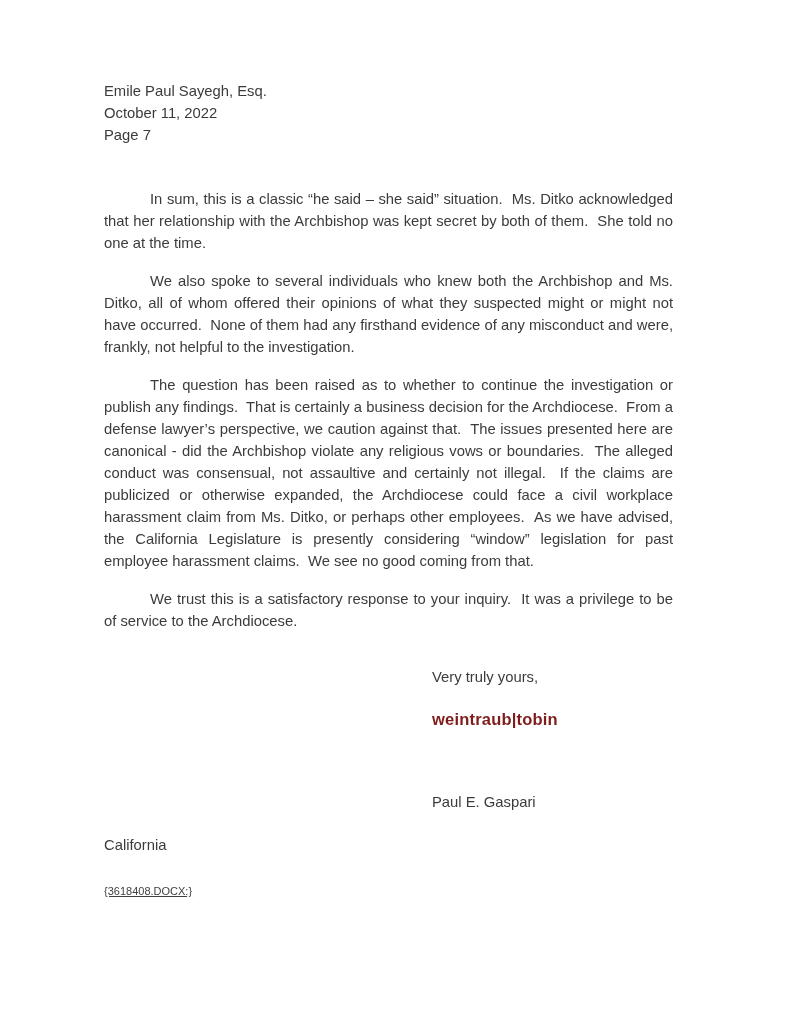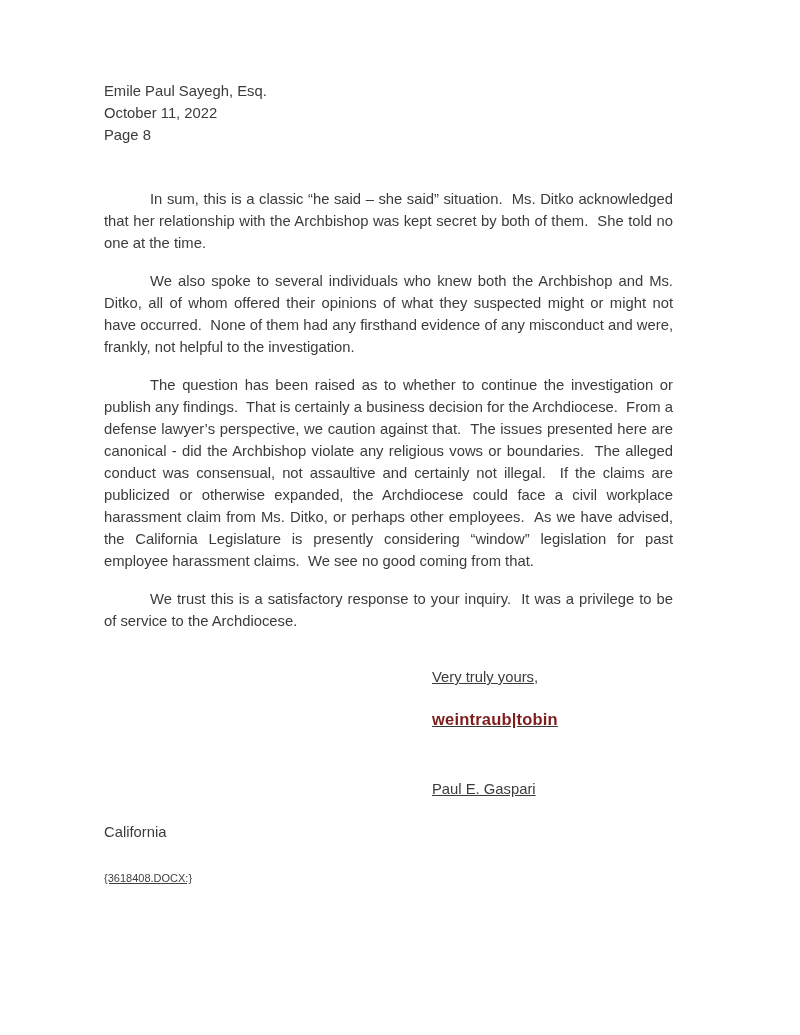--- a/index.html
+++ b/index.html
@@ -31,55 +31,54 @@
     text-align: justify;
     text-indent: 46px;
     white-space: pre-wrap;
   }
   p.para:first-of-type {
     margin-top: 0;
   }
   .closing-block {
     margin-left: 328px;
     margin-top: 34px;
-    text-decoration: underline;
   }
   .valediction {
     white-space: pre-wrap;
   }
   .firm-wordmark {
     margin-top: 20px;
     font-weight: bold;
     font-size: 16.5px;
     color: #7f1d1d;
     letter-spacing: 0.2px;
   }
   .signatory {
-    margin-top: 48px;
+    margin-top: 61px;
   }
   .ref-block {
     margin-top: 21px;
   }
   .doc-stamp {
     margin-top: 29px;
     font-size: 11px;
     line-height: 12px;
     color: #3f3f3f;
     text-decoration: underline;
   }
 </style>
 </head>
 <body>
 
 <div class="page">
 
   <div class="header-block">
     <div>Emile Paul Sayegh, Esq.</div>
     <div>October 11, 2022</div>
-    <div>Page 8</div>
+    <div>Page 7</div>
   </div>
 
   <p class="para">In sum, this is a classic “he said – she said” situation.  Ms. Ditko acknowledged that her relationship with the Archbishop was kept secret by both of them.  She told no one at the time.</p>
   <p class="para">We also spoke to several individuals who knew both the Archbishop and Ms. Ditko, all of whom offered their opinions of what they suspected might or might not have occurred.  None of them had any firsthand evidence of any misconduct and were, frankly, not helpful to the investigation.</p>
   <p class="para">The question has been raised as to whether to continue the investigation or publish any findings.  That is certainly a business decision for the Archdiocese.  From a defense lawyer’s perspective, we caution against that.  The issues presented here are canonical - did the Archbishop violate any religious vows or boundaries.  The alleged conduct was consensual, not assaultive and certainly not illegal.  If the claims are publicized or otherwise expanded, the Archdiocese could face a civil workplace harassment claim from Ms. Ditko, or perhaps other employees.  As we have advised, the California Legislature is presently considering “window” legislation for past employee harassment claims.  We see no good coming from that.</p>
   <p class="para">We trust this is a satisfactory response to your inquiry.  It was a privilege to be of service to the Archdiocese.</p>
 
   <div class="closing-block">
     <div class="valediction">Very truly yours,</div>
     <div class="firm-wordmark">weintraub|tobin</div>

